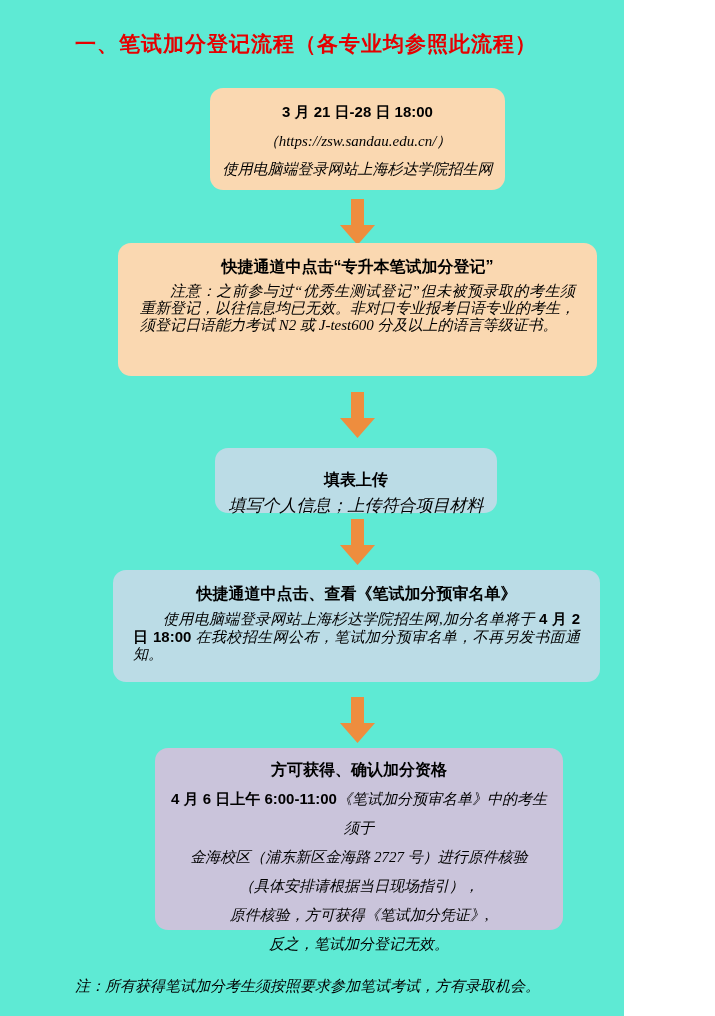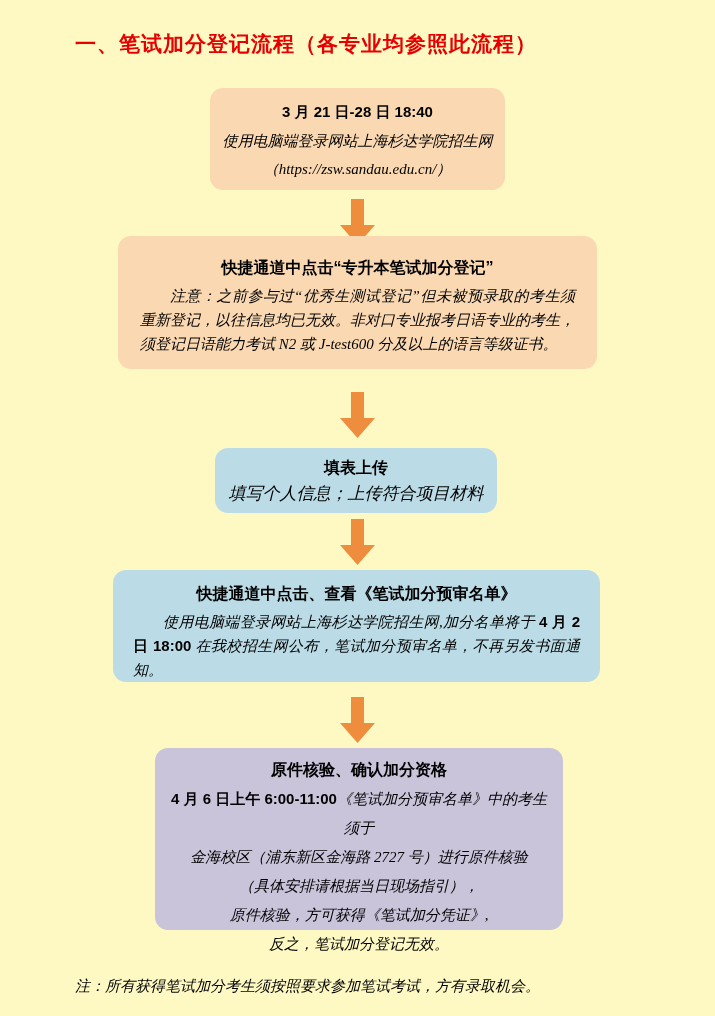--- a/index.html
+++ b/index.html
@@ -1,66 +1,66 @@
 <!DOCTYPE html>
 <html style="--red: #e60000; --peach: #fad8b1; --blue: #bbdce6; --purple: #cac4db; --arrow: #ee8d3e; --text: #000000;"><head>
 <meta charset="utf-8">
 <style>
   html,body{margin:0;padding:0;background:#fff;}
   .page{
-    position:relative;width:715px;height:1016px;background:#fef9c3;
+    position:relative;width:624px;height:1016px;background:#5eead4;
     font-family:"Liberation Sans",sans-serif;color:var(--text,#000);
     overflow:hidden;
   }
   .title{
     position:absolute;left:75px;top:30px;margin:0;
     font-size:21px;font-weight:bold;color:var(--red,#e60000);
     letter-spacing:1px;white-space:nowrap;
   }
   .box{position:absolute;border-radius:13px;box-sizing:border-box;text-align:center;}
   .peach{background:var(--peach,#fad8b1);}
   .blue{background:var(--blue,#bbdce6);}
   .purple{background:var(--purple,#cac4db);}
   .box1{left:210px;top:88px;width:295px;height:102px;padding-top:10px;}
-  .box2{left:118px;top:236px;width:479px;height:133px;padding:18px 22px 0 22px;}
-  .box3{left:215px;top:448px;width:282px;height:65px;padding-top:7px;}
+  .box2{left:118px;top:243px;width:479px;height:133px;padding:10px 22px 0 22px;}
+  .box3{left:215px;top:448px;width:282px;height:65px;padding-top:19px;}
   .box4{left:113px;top:570px;width:487px;height:112px;padding:10px 20px 0 20px;}
   .box5{left:155px;top:748px;width:408px;height:182px;padding:8px 14px 0 14px;}
   .hei{font-family:"Liberation Sans",sans-serif;font-weight:bold;font-style:normal;}
   .kai{font-family:"Liberation Serif",serif;font-style:italic;}
   .heading{font-size:16px;line-height:28px;font-weight:bold;}
   .box1 .heading{font-size:15px;line-height:27px;margin-bottom:2px;}
   .line{font-size:15px;line-height:28px;}
   .box3 .heading{line-height:26px;}
   .box3 .line{line-height:26px;font-size:17px;}
   .body{
-    margin:2px 0 0 0;font-size:15px;line-height:24px;
+    margin:2px 0 0 0;font-size:15px;line-height:17px;
     text-align:justify;text-indent:2em;
   }
   .box5 .line{line-height:29px;}
   .arrow{position:absolute;left:337px;width:40px;height:46px;}
   .arrow svg path{fill:var(--arrow,#ee8d3e);}
   .arrow1{top:199px;} .arrow2{top:392px;} .arrow3{top:519px;} .arrow4{top:697px;}
   .footnote{
     position:absolute;left:75px;top:973px;margin:0;
     font-size:15px;line-height:26px;white-space:nowrap;
   }
   b.hei{font-weight:bold;}
 </style>
 </head>
 <body>
 
 <div class="page">
 
   <h1 class="title">一、笔试加分登记流程（各专业均参照此流程）</h1>
 
   <div class="box box1 peach">
-    <div class="heading hei">3 月 21 日-28 日 18:40</div>
+    <div class="heading hei">3 月 21 日-28 日 18:00</div>
+    <div class="line kai">（https://zsw.sandau.edu.cn/）</div>
     <div class="line kai">使用电脑端登录网站上海杉达学院招生网</div>
-    <div class="line kai">（https://zsw.sandau.edu.cn/）</div>
   </div>
 
   <div class="arrow arrow1">
     <svg width="40" height="46" viewBox="0 0 40 46">
         <path d="M14 0 H27 V26 H38 L20.5 46 L3 26 H14 Z"></path>
       </svg>
   </div>
 
   <div class="box box2 peach">
     <div class="heading hei">快捷通道中点击“专升本笔试加分登记”</div>
@@ -89,21 +89,21 @@
     <p class="body kai"><span>使用电脑端登录网站上海杉达学院招生网,加分名单将于 </span><b class="hei">4 月 2 日 18:00</b><span> 在我校招生网公布，笔试加分预审名单，不再另发书面通知。</span></p>
   </div>
 
   <div class="arrow arrow4">
     <svg width="40" height="46" viewBox="0 0 40 46">
         <path d="M14 0 H27 V26 H38 L20.5 46 L3 26 H14 Z"></path>
       </svg>
   </div>
 
   <div class="box box5 purple">
-    <div class="heading hei">原件核验、确认加分资格</div>
+    <div class="heading hei">方可获得、确认加分资格</div>
     <div class="line kai"><b class="hei">4 月 6 日上午 6:00-11:00</b><span>《笔试加分预审名单》中的考生须于</span></div>
     <div class="line kai">金海校区（浦东新区金海路 2727 号）进行原件核验</div>
     <div class="line kai">（具体安排请根据当日现场指引），</div>
     <div class="line kai">原件核验，方可获得《笔试加分凭证》,</div>
     <div class="line kai">反之，笔试加分登记无效。</div>
   </div>
 
   <p class="footnote kai">注：所有获得笔试加分考生须按照要求参加笔试考试，方有录取机会。</p>
 
 </div>

